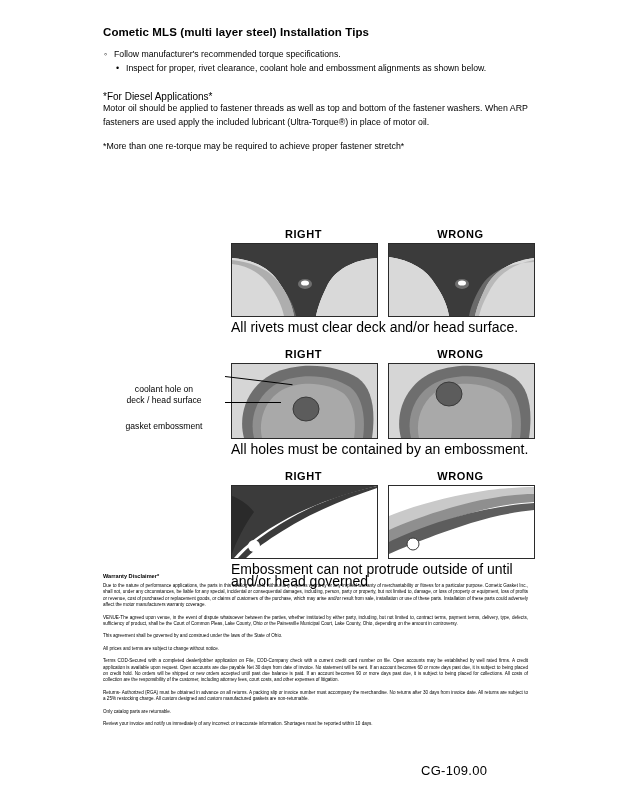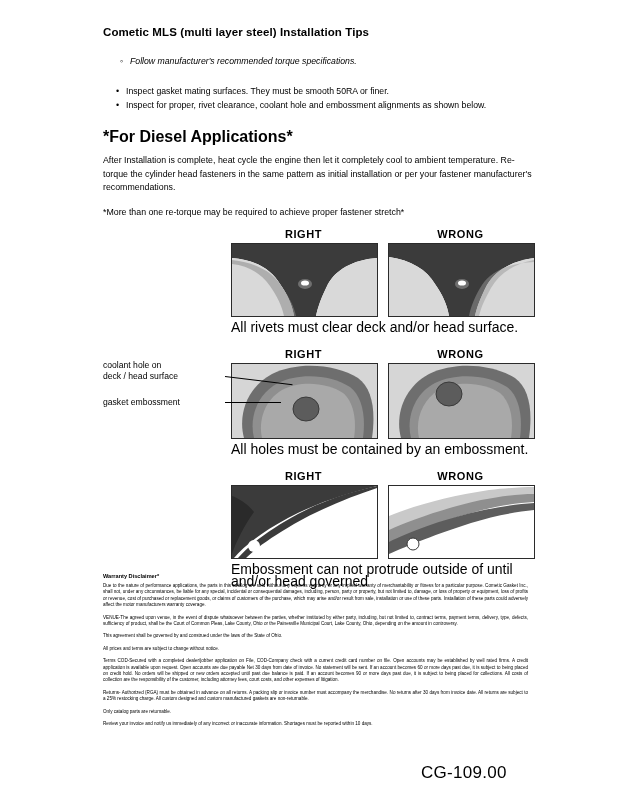--- a/index.html
+++ b/index.html
@@ -29,23 +29,22 @@
     width: 430px;
   }
   h1.title {
     font-size: 11.5px;
     font-weight: bold;
     margin: 0 0 9px 0;
     letter-spacing: 0.1px;
   }
   ul.bullets {
     list-style: none;
-    margin: 16px;
+    margin: 0;
     padding: 0;
-    font-style: italic;
   }
   ul.bullets > li {
     font-size: 8.7px;
     line-height: 14px;
     padding-left: 11px;
     position: relative;
   }
   ul.bullets > li::before {
     content: "\25E6";
     position: absolute;
@@ -65,23 +64,23 @@
     position: relative;
   }
   ul.subbullets > li::before {
     content: "\2022";
     position: absolute;
     left: 0;
     top: 0;
     font-size: 9px;
   }
   h2.subtitle {
-    font-size: 16px;
-    font-weight: bold;
-    margin: 16px 0 8px 0;
+    font-size: 10px;
+    font-weight: normal;
+    margin: 16px 0 0 0;
   }
   p.body {
     font-size: 8.8px;
     line-height: 13.5px;
     margin: 0 0 11px 0;
   }
   p.note {
     font-size: 8.8px;
     line-height: 13.5px;
     margin: 0;
@@ -130,22 +129,23 @@
     margin-left: 128px;
   }
   .gap {
     height: 15px;
   }
 
   
   .annot {
     position: absolute;
     font-size: 8.6px;
-    text-align: left;
+    text-align: center;
     line-height: 11px;
+    margin-top: 24px;
   }
   .annot-line {
     position: absolute;
     height: 1px;
     background: #000;
   }
 
   
   .warranty {
     position: absolute;
@@ -161,43 +161,42 @@
   .warranty p {
     font-size: 4.6px;
     line-height: 6.4px;
     margin: 0 0 6px 0;
     text-align: justify;
   }
   .docnum {
     position: absolute;
     left: 421px;
     top: 763px;
-    font-size: 17px;
+    font-size: 13px;
     letter-spacing: 0.3px;
   }
   svg { display: block; }
 </style>
 </head>
 <body>
 
 <div class="page">
 
   <div class="content">
     <h1 class="title">Cometic MLS (multi layer steel) Installation Tips</h1>
 
     <ul class="bullets">
       <li>Follow manufacturer's recommended torque specifications.</li>
     </ul>
     <ul class="subbullets">
-      <li>Inspect gasket mating surfaces.  They must be smooth 50RA or finer.</li>
       <li>Inspect for proper, rivet clearance, coolant hole and embossment alignments as shown below.</li>
     </ul>
 
     <h2 class="subtitle">*For Diesel Applications*</h2>
-    <p class="body">After Installation is complete, heat cycle the engine then let it completely cool to ambient temperature. Re-torque the cylinder head fasteners in the same pattern as initial installation or per your fastener manufacturer's recommendations.</p>
+    <p class="body">Motor oil should be applied to fastener threads as well as top and bottom of the fastener washers. When ARP fasteners are used apply the included lubricant (Ultra-Torque®) in place of motor oil.</p>
     <p class="note">*More than one re-torque may be required to achieve proper fastener stretch*</p>
   </div>
 
   <div class="figures">
 
     <div class="fig-row">
       <div class="fig-col">
         <div class="fig-label">RIGHT</div>
         <div class="fig-box">
           <svg width="145" height="72" viewBox="0 0 145 72">

